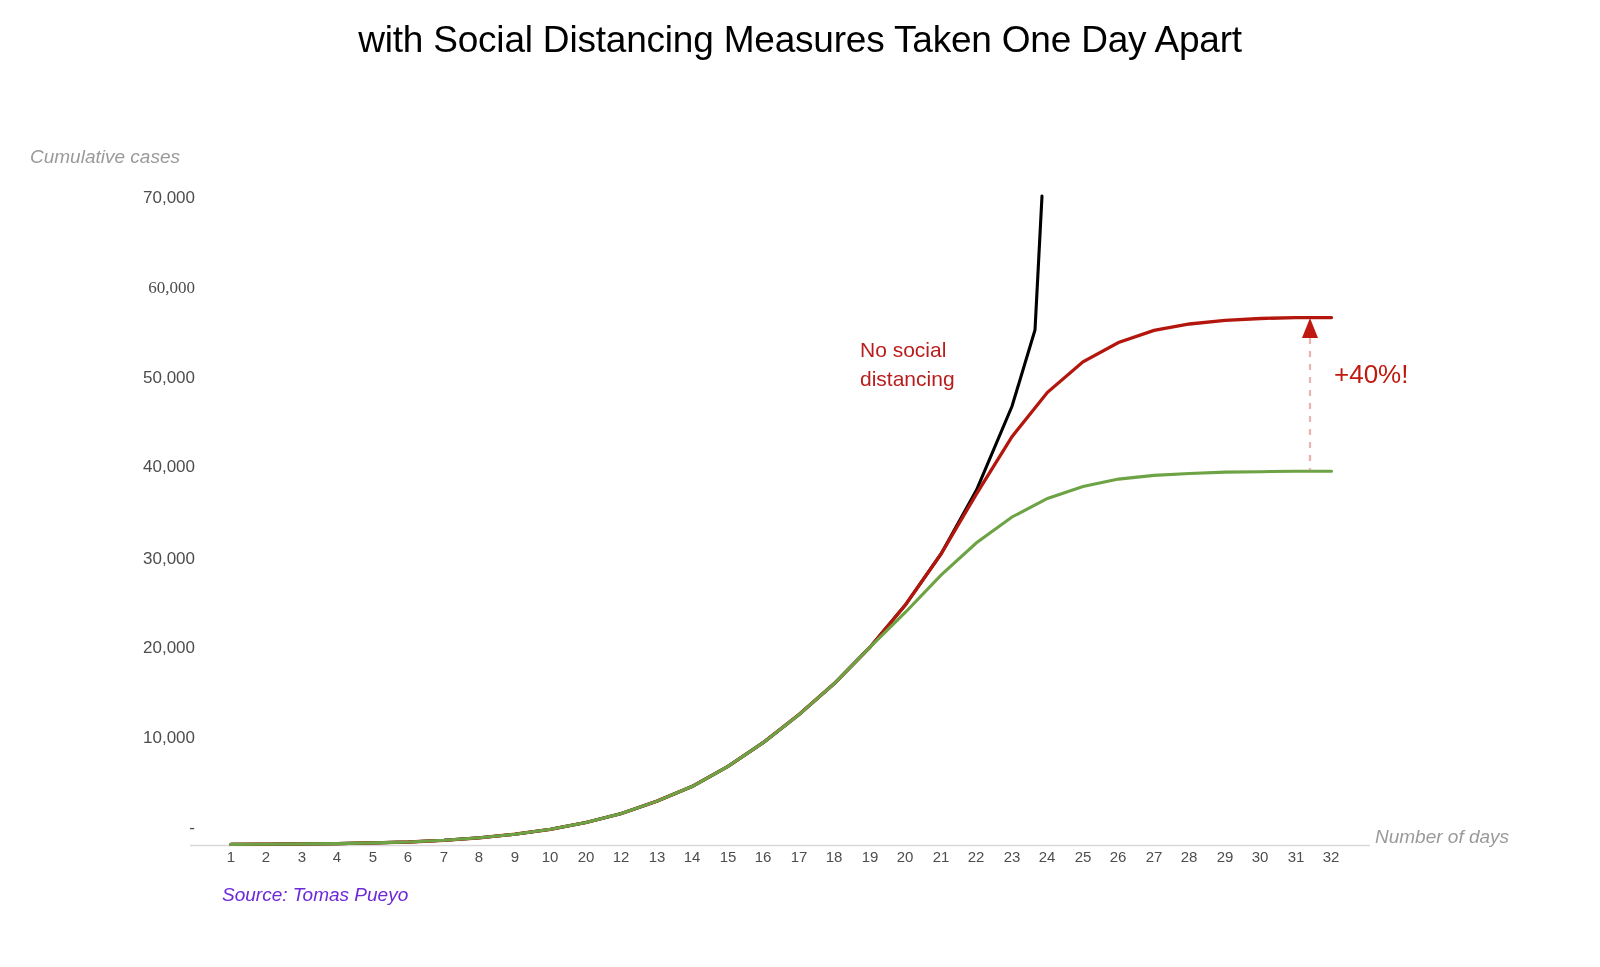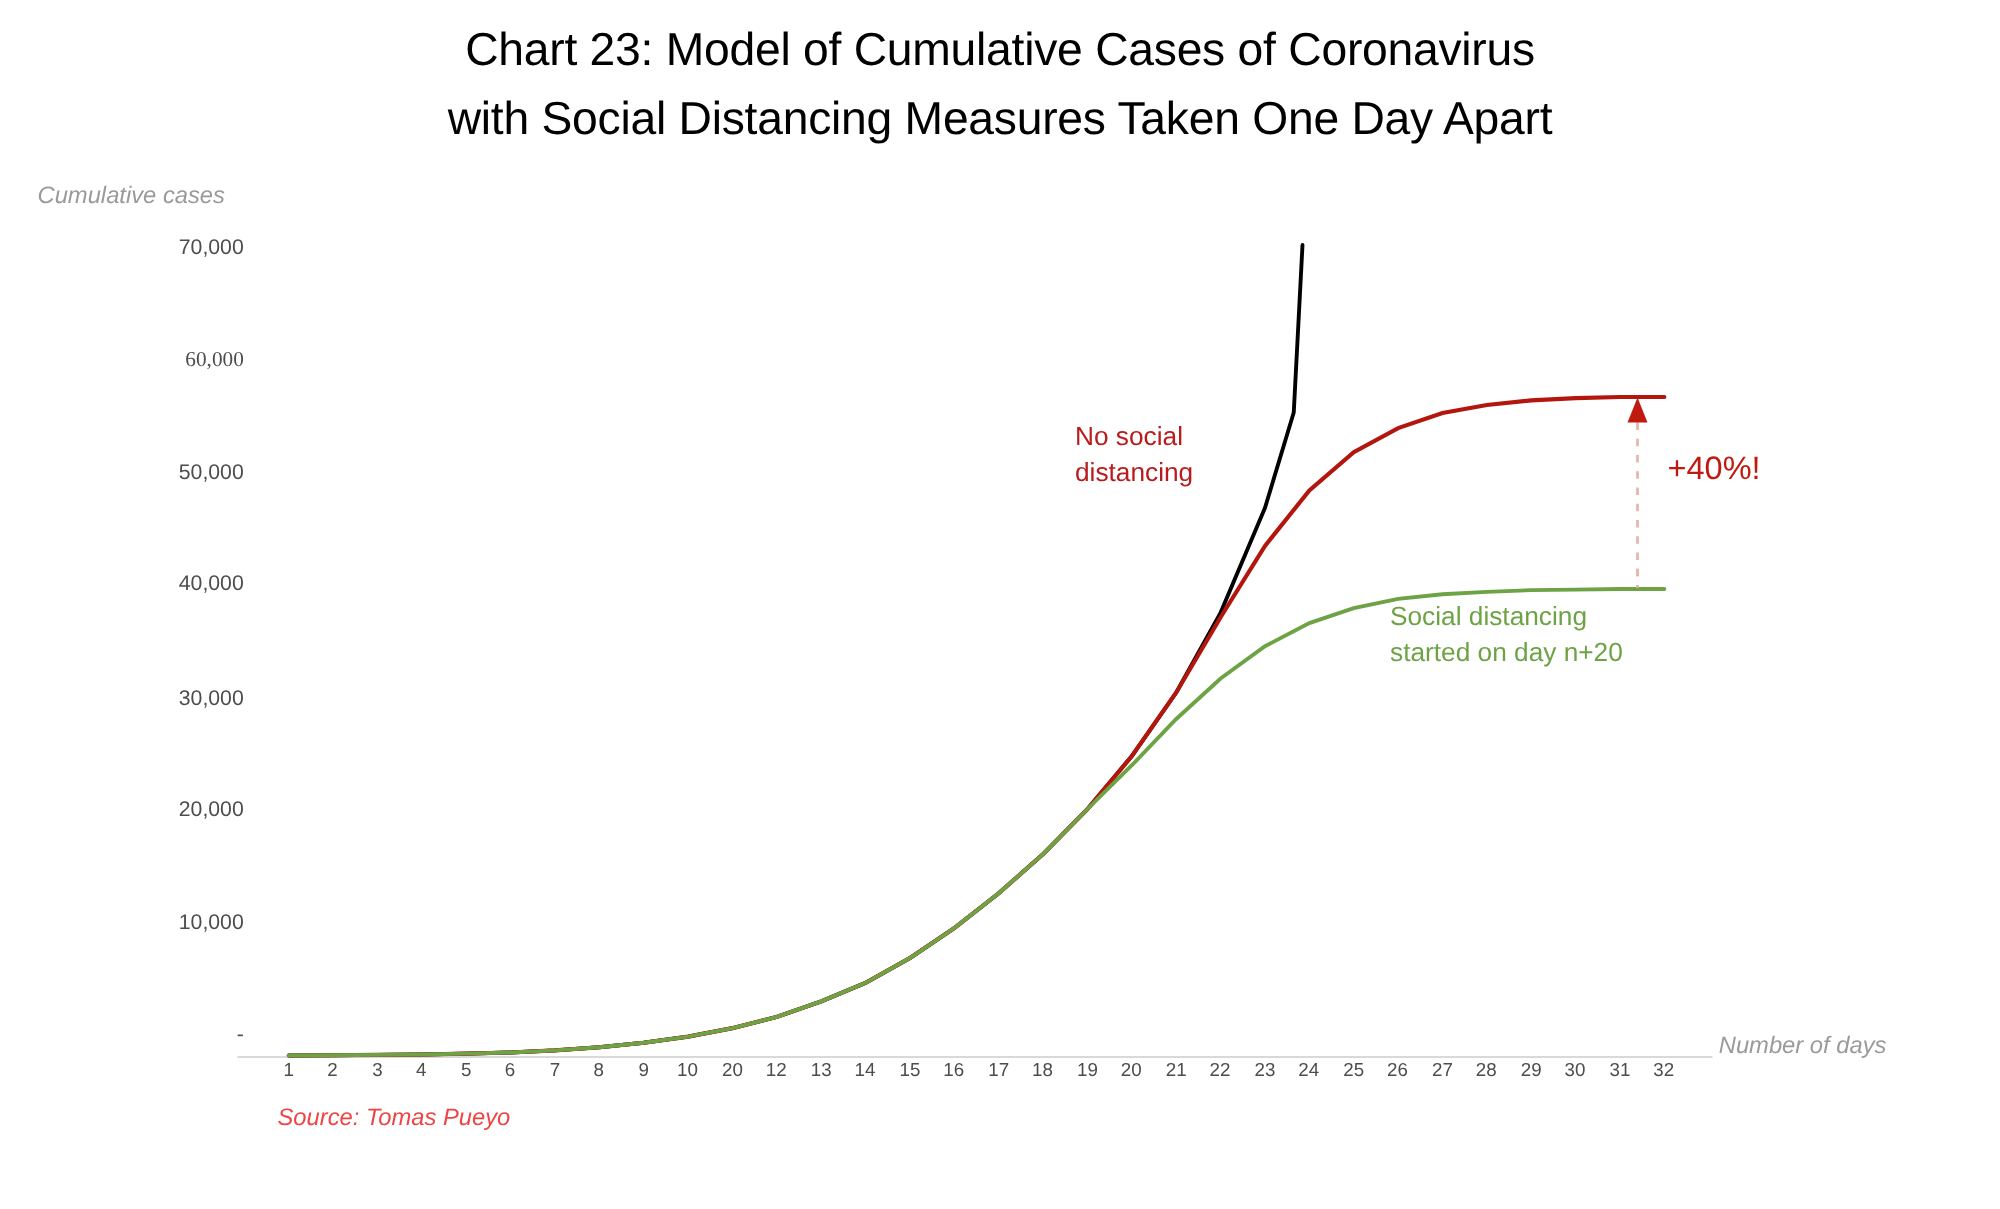--- a/index.html
+++ b/index.html
@@ -41,21 +41,21 @@
     font-style:italic;
     color:#9a9a9a;
     white-space:nowrap;
   }
 
   .source {
     position:absolute;
     left:222px; top:884px;
     font-size:19px;
     font-style:italic;
-    color:#ef4444;
+    color:#6d28d9;
     white-space:nowrap;
   }
 
   .ytick {
     position:absolute;
     width:120px;
     text-align:right;
     font-size:17px;
     color:#4d4d4d;
     white-space:nowrap;
@@ -82,21 +82,20 @@
   .ann-red   { color:#b3160d; left:1112px; top:251px; }
   .ann-green { color:#6da345; left:1112px; top:479px; }
   .ann-pct   { color:#c01a10; left:1334px; top:360px; font-size:26px; }
 </style>
 </head>
 <body>
 
 <div id="stage">
 
   <div class="title">
-    <span class="line">Chart 23: Model of Cumulative Cases of Coronavirus</span>
     <span class="line">with Social Distancing Measures Taken One Day Apart</span>
   </div>
 
   <div class="ylabel-title">Cumulative cases</div>
   <div class="xlabel-title">Number of days</div>
   <div class="source">Source: Tomas Pueyo</div>
 
   <div class="ytick" style="left:75px; top:188px;">70,000</div>
   <div class="ytick" style="left:75px; top:278px;font-family:Liberation Serif, serif;">60,000</div>
   <div class="ytick" style="left:75px; top:368px;">50,000</div>
@@ -167,20 +166,16 @@
   <div class="xtick" style="left:1240px;">30</div>
   <div class="xtick" style="left:1276px;">31</div>
   <div class="xtick" style="left:1311px;">32</div>
 
   <div class="ann ann-black">
     <div>No social</div>
     <div>distancing</div>
   </div>
 
 
-  <div class="ann ann-green">
-    <div>Social distancing</div>
-    <div>started on day n+20</div>
-  </div>
 
   <div class="ann ann-pct">+40%!</div>
 
 </div>
 
 </body></html>

